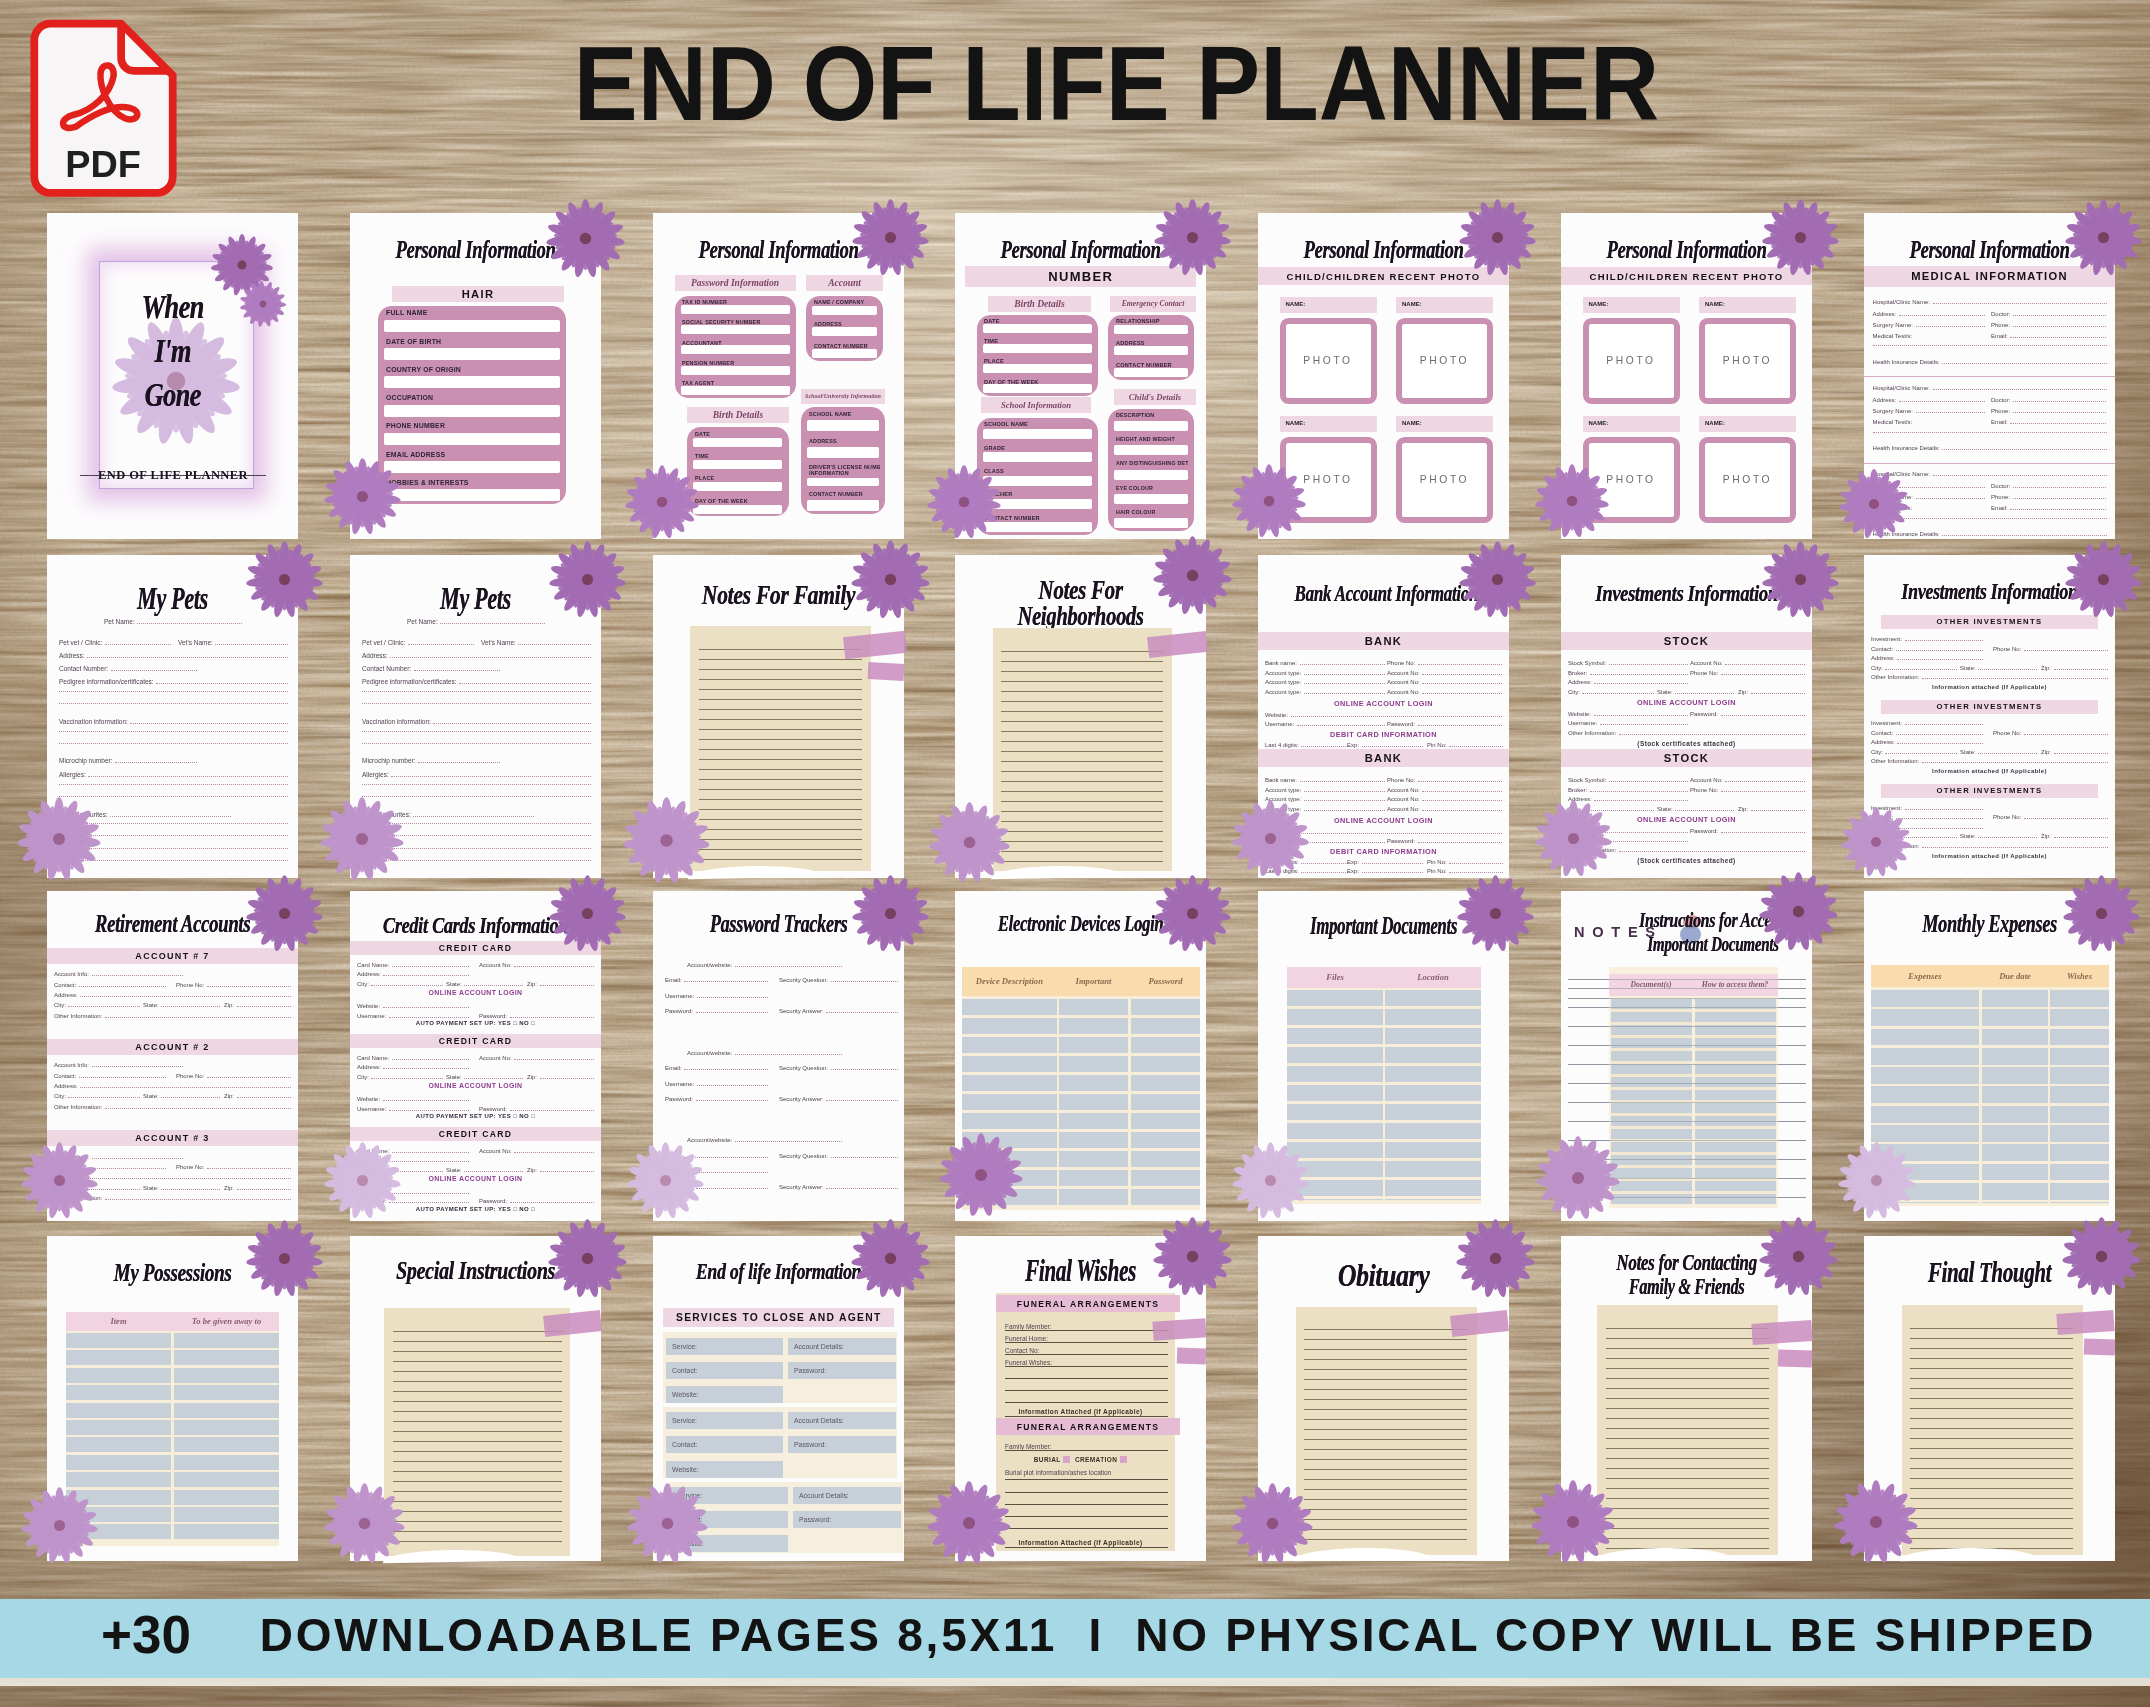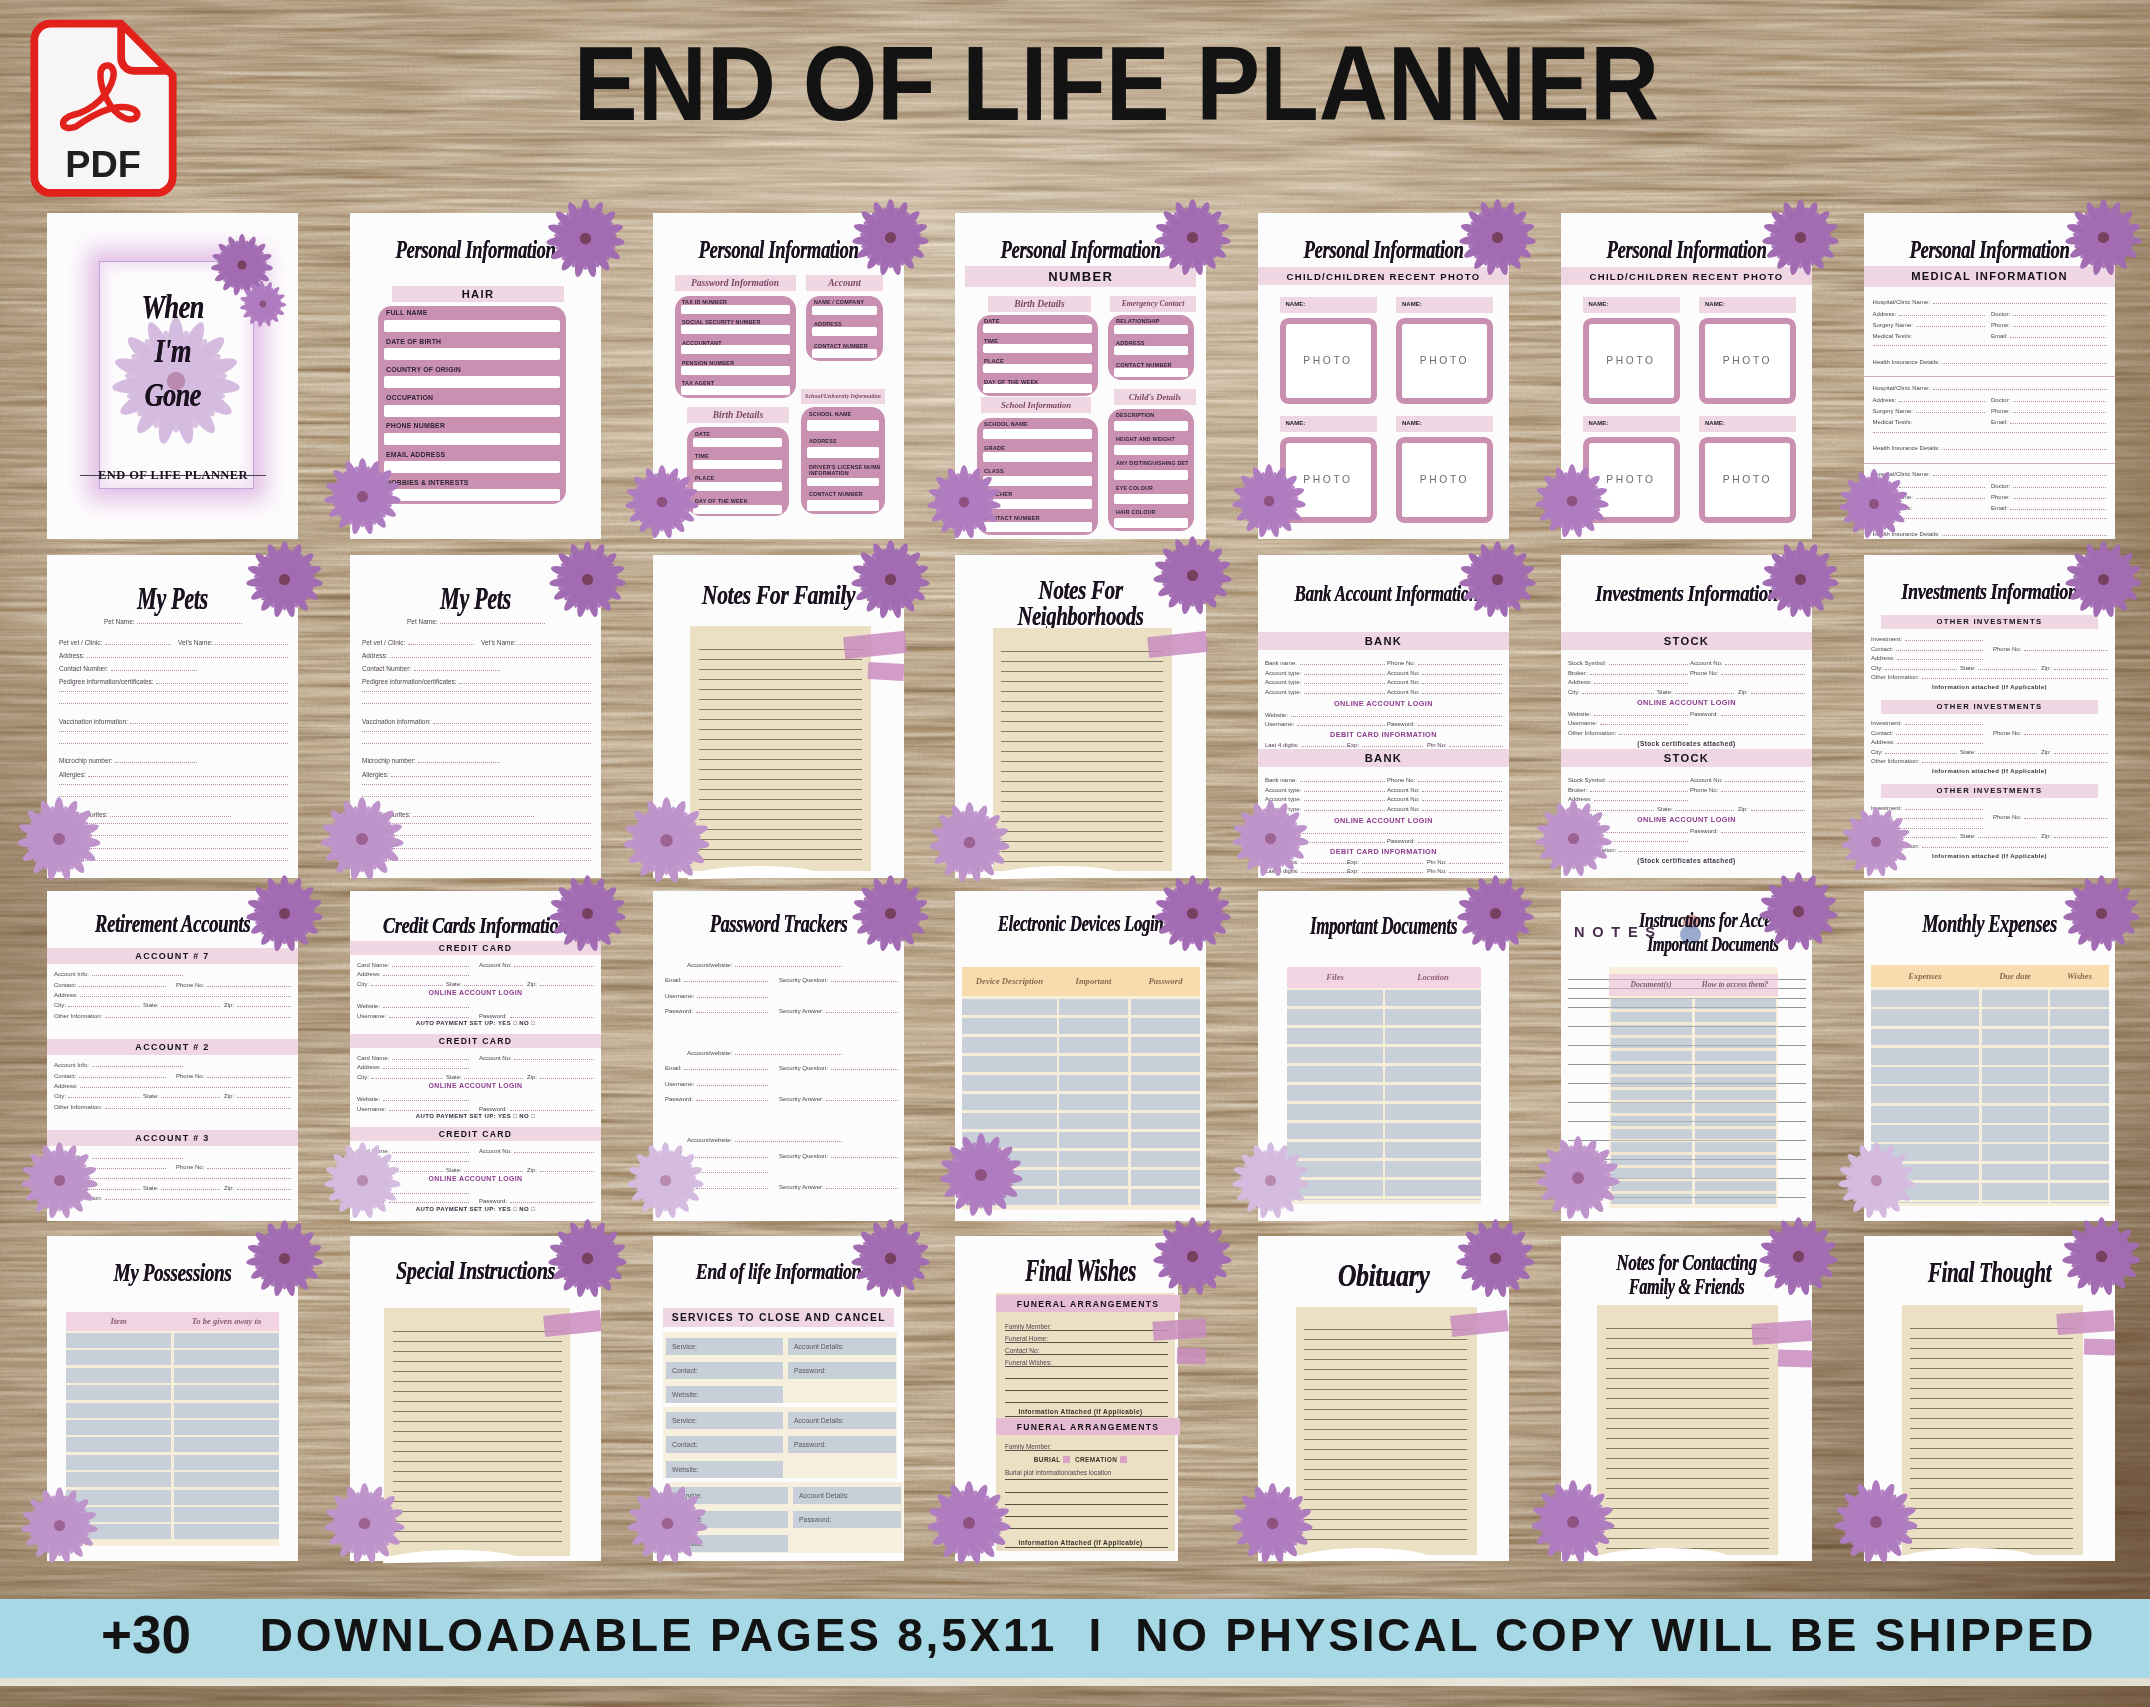--- a/index.html
+++ b/index.html
@@ -1364,21 +1364,21 @@
       <use href="#daisy" fill="#a26cb2"></use>
       <circle r="7" fill="#77405f"></circle>
     </svg>
     <svg class="fw" style="left:-27.5px;top:246px;width:83px;height:83px;transform:rotate(0deg)" viewBox="-50 -50 100 100">
       <use href="#daisy" fill="#be94cb"></use>
       <circle r="7" fill="#9c6292"></circle>
     </svg>
   </div>
 <div class="page" style="left:653px;top:1236px;width:251px;height:325px;">
     <div class="ti" style="left:0px;top:22.4px;width:251px;font-size:24px;letter-spacing:-0.4px;transform:scaleX(0.74);transform-origin:center">End of life Information</div>
-    <div class="bar" style="left:10.3px;top:72px;width:231px;height:19px;font-size:10.3px;background:#eed7e3;color:#151015;letter-spacing:1.3px;line-height:20px">SERVICES TO CLOSE AND CANCEL</div>
+    <div class="bar" style="left:10.3px;top:72px;width:231px;height:19px;font-size:10.3px;background:#eed7e3;color:#151015;letter-spacing:1.3px;line-height:20px">SERVICES TO CLOSE AND AGENT</div>
     <div style="left:10.3px;top:96px;width:234px;height:71px;background:#f7efdd"></div>
     <div style="left:10.3px;top:171px;width:234px;height:71px;background:#f7efdd"></div>
     <div style="left:15.5px;top:246px;width:234px;height:71px;background:#f7efdd"></div>
     <div style="left:13px;top:102px;width:117px;height:17px;background:#c7cfd8;font-size:6.9px;color:#5a5560;line-height:17px;padding-left:6px">Service:</div>
     <div style="left:13px;top:126px;width:117px;height:17px;background:#c7cfd8;font-size:6.9px;color:#5a5560;line-height:17px;padding-left:6px">Contact:</div>
     <div style="left:13px;top:150px;width:117px;height:17px;background:#c7cfd8;font-size:6.9px;color:#5a5560;line-height:17px;padding-left:6px">Website:</div>
     <div style="left:135px;top:102px;width:108px;height:17px;background:#c7cfd8;font-size:6.9px;color:#5a5560;line-height:17px;padding-left:6px">Account Details:</div>
     <div style="left:135px;top:126px;width:108px;height:17px;background:#c7cfd8;font-size:6.9px;color:#5a5560;line-height:17px;padding-left:6px">Password:</div>
     <div style="left:13px;top:176px;width:117px;height:17px;background:#c7cfd8;font-size:6.9px;color:#5a5560;line-height:17px;padding-left:6px">Service:</div>
     <div style="left:13px;top:200px;width:117px;height:17px;background:#c7cfd8;font-size:6.9px;color:#5a5560;line-height:17px;padding-left:6px">Contact:</div>
@@ -1392,21 +1392,21 @@
     <div style="left:140px;top:275px;width:108px;height:17px;background:#c7cfd8;font-size:6.9px;color:#5a5560;line-height:17px;padding-left:6px">Password:</div>
     <svg class="fw" style="left:197px;top:-18px;width:81px;height:81px;transform:rotate(0deg)" viewBox="-50 -50 100 100">
       <use href="#daisy" fill="#a26cb2"></use>
       <circle r="7" fill="#77405f"></circle>
     </svg>
     <svg class="fw" style="left:-27.5px;top:246px;width:83px;height:83px;transform:rotate(0deg)" viewBox="-50 -50 100 100">
       <use href="#daisy" fill="#be94cb"></use>
       <circle r="7" fill="#9c6292"></circle>
     </svg>
   </div>
-<div class="page" style="left:955px;top:1236px;width:223px;height:325px;">
+<div class="page" style="left:955px;top:1236px;width:251px;height:325px;">
     <div class="ti" style="left:0px;top:17px;width:251px;font-size:31px;letter-spacing:-0.4px;transform:scaleX(0.68);transform-origin:center">Final Wishes</div>
     <div style="left:41px;top:57px;width:179px;height:258px;background:#ebe0c4"></div>
     <div class="bar" style="left:41px;top:59px;width:184px;height:17px;font-size:8.6px;background:#e5bcd3;color:#151015;letter-spacing:1.3px;line-height:18px">FUNERAL ARRANGEMENTS</div>
     <div class="hrow" style="left:50px;top:86px;width:163px;height:7.7px;display:flex;align-items:flex-end;font-size:6.5px">
       <span class="hl">Family Member:</span>
     </div>
     <div style="left:50px;top:94px;width:163px;border-bottom:0.9px solid #5a5040"></div>
     <div class="hrow" style="left:50px;top:98px;width:163px;height:7.7px;display:flex;align-items:flex-end;font-size:6.5px">
       <span class="hl">Funeral Home:</span>
     </div>

